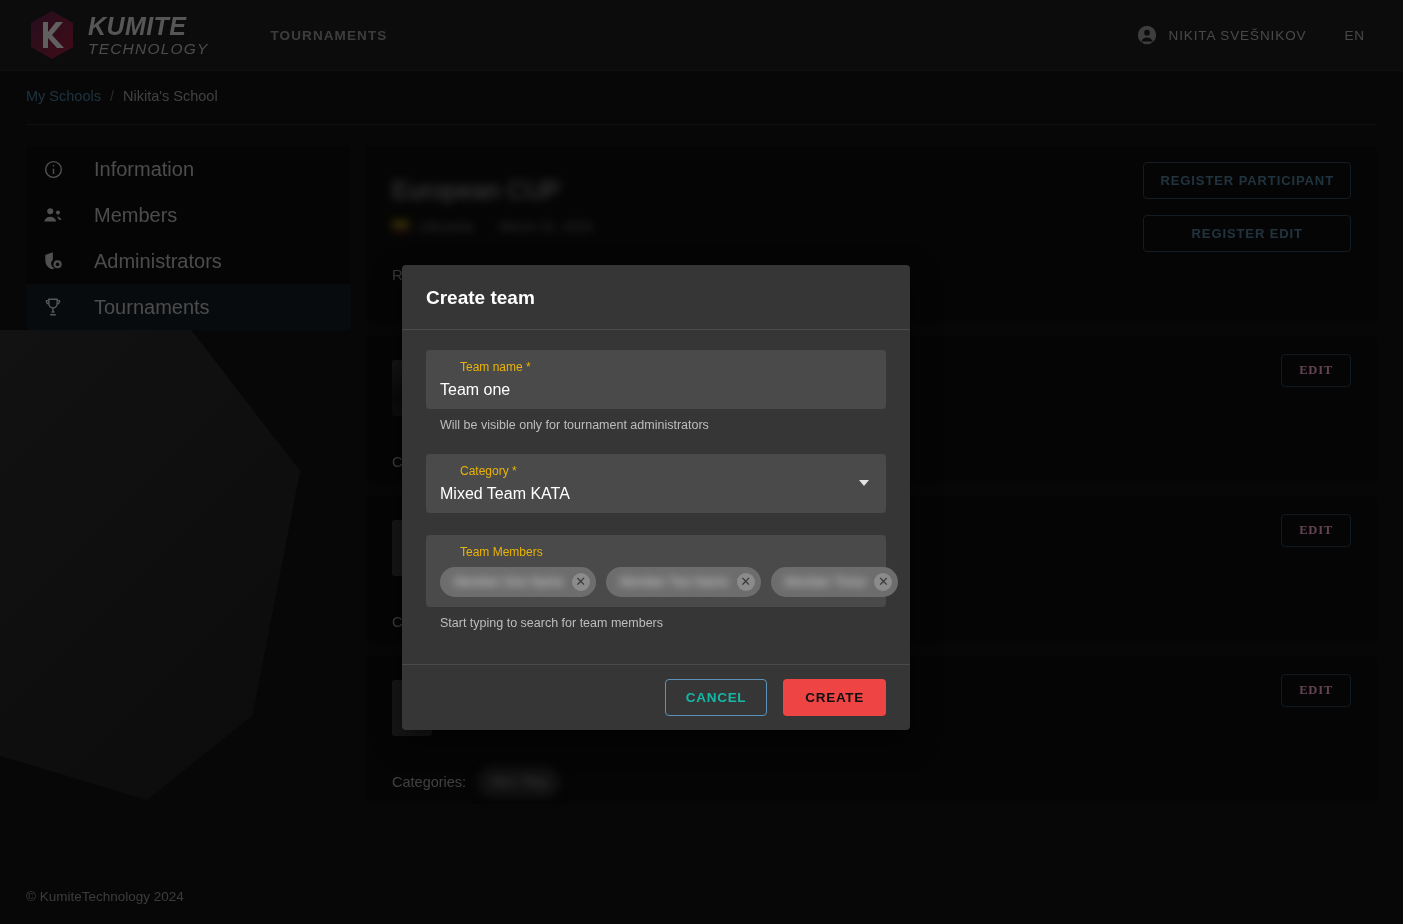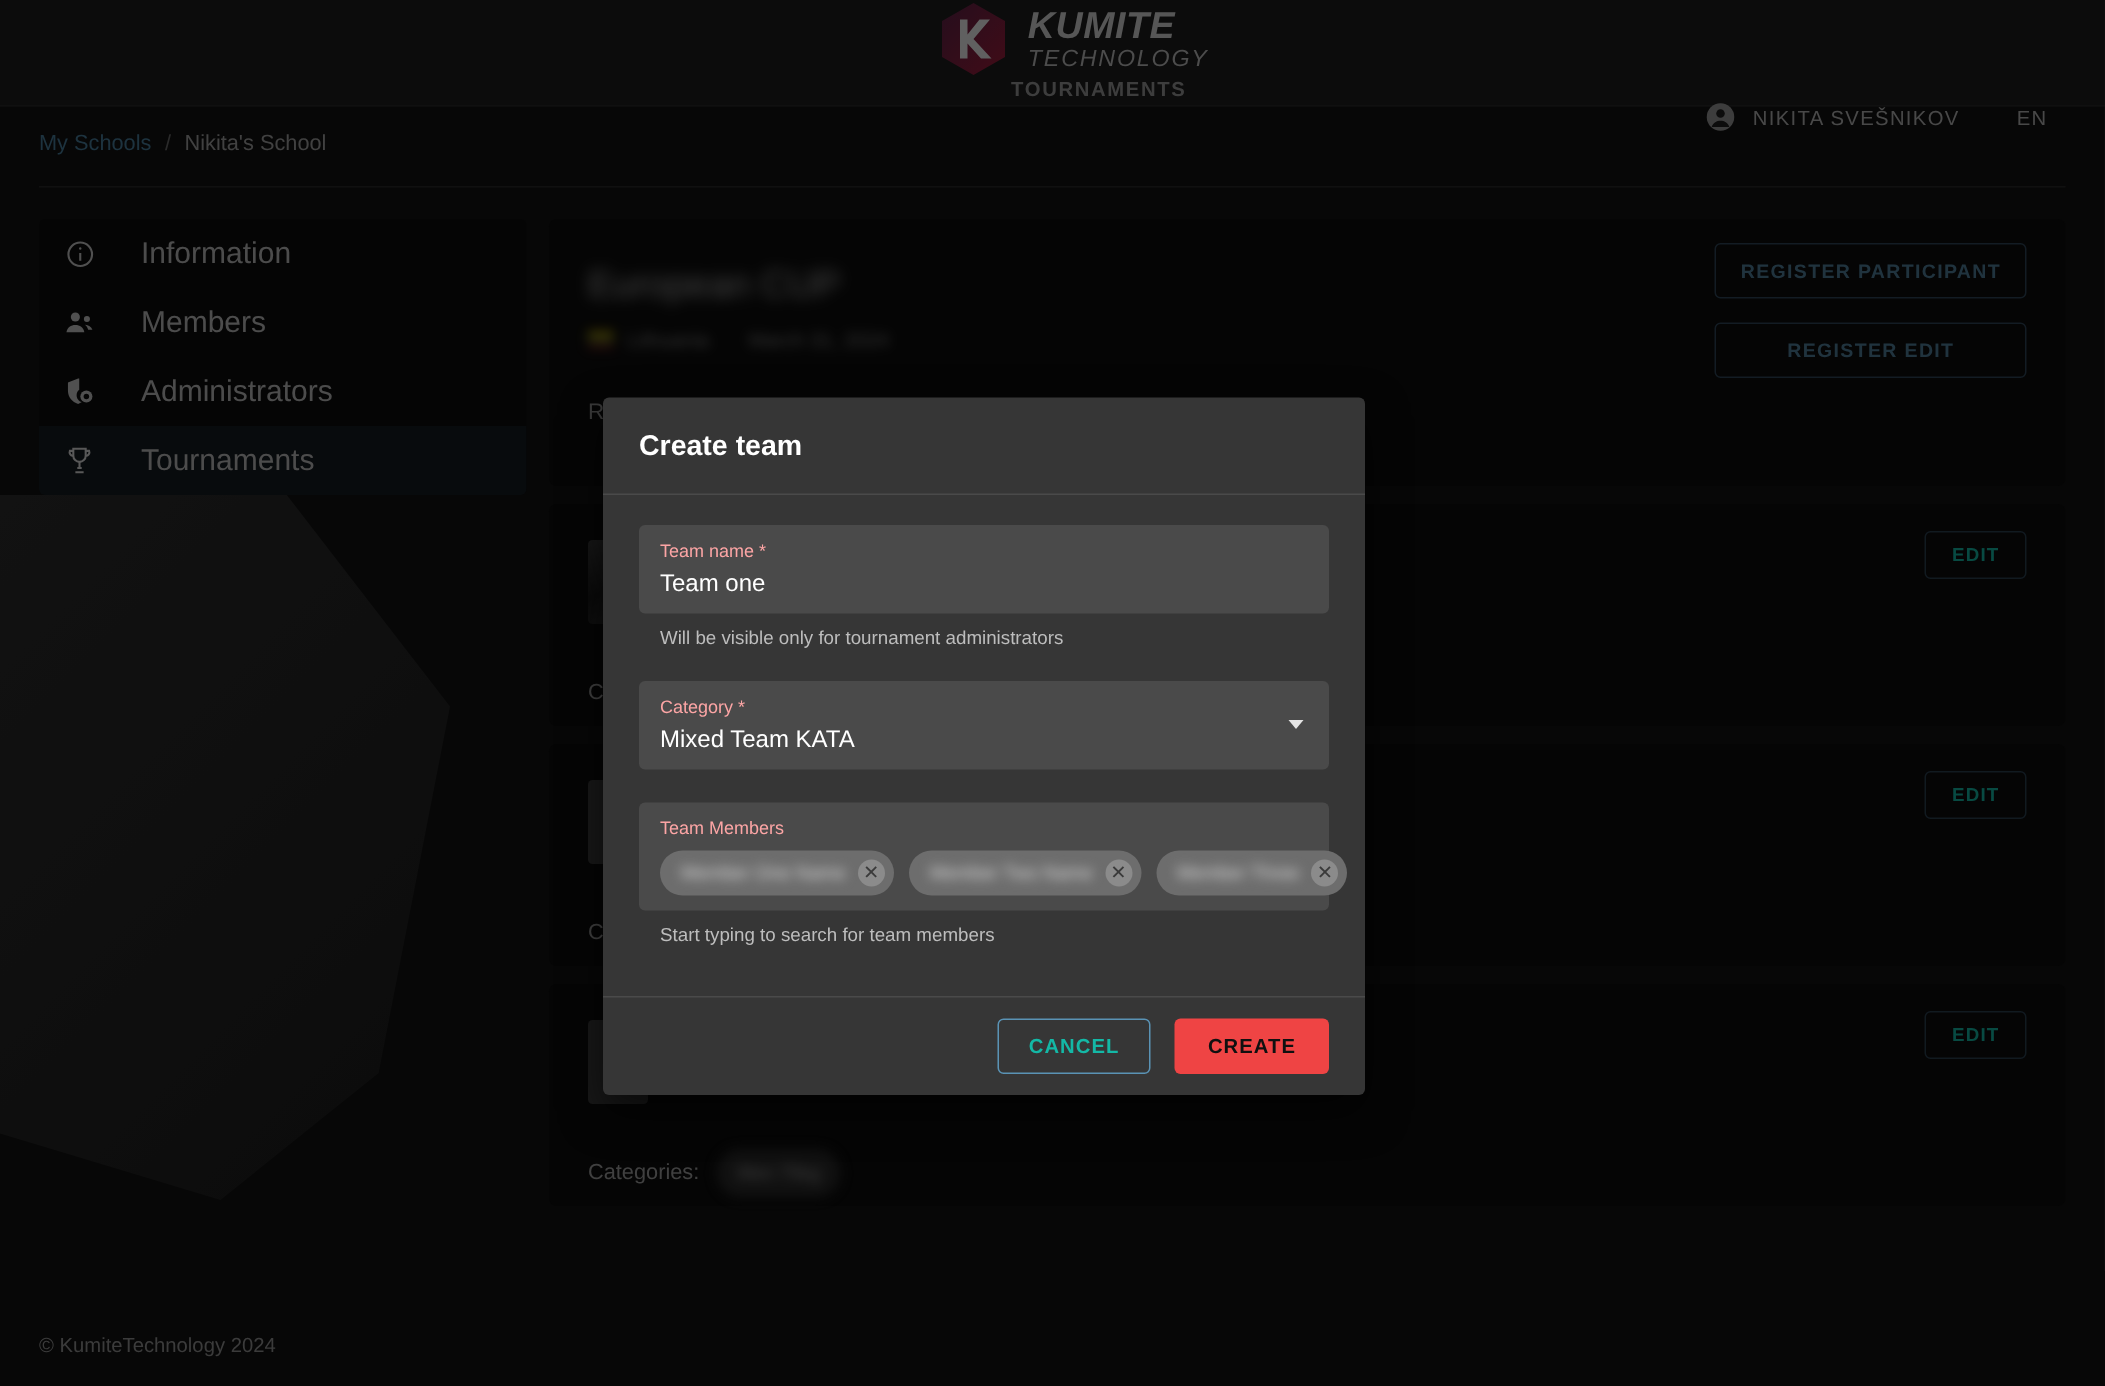--- a/index.html
+++ b/index.html
@@ -17,21 +17,21 @@
     width: 340px; height: 470px;
     background: linear-gradient(135deg, #2e2e2e 0%, #272727 45%, #1d1d1d 100%);
     clip-path: polygon(0% 0%, 68% 0%, 100% 30%, 86% 82%, 55% 100%, 0% 88%);
     pointer-events: none; z-index: 0;
   }
 
   
   .header {
     position: absolute; left: 0; top: 0; width: 1403px; height: 71px;
     background: #1e1e1e; border-bottom: 1px solid #2a2a2a;
-    display: flex; align-items: center; z-index: 5; flex-direction: column;
+    display: flex; align-items: center; z-index: 5;
   }
   .brand { display: flex; align-items: center; margin-left: 26px; gap: 10px; }
   .logo-hex { width: 52px; height: 52px; flex: 0 0 52px; }
   .brand-words { display: flex; flex-direction: column; line-height: 1; }
   .brand-top {
     font-size: 25px; font-weight: bold; font-style: italic;
     color: #d6d6d6; letter-spacing: 0.4px;
   }
   .brand-bottom {
     font-size: 15.5px; font-style: italic; color: #bdbdbd;
@@ -130,24 +130,24 @@
     display: flex; align-items: center; gap: 12px; margin-top: 30px;
   }
   .cat-label { font-size: 14.5px; color: #a0a0a0; }
   .cat-chip {
     height: 32px; min-width: 82px; border-radius: 16px; background: #2b2b2b;
     filter: blur(4px); display: flex; align-items: center; justify-content: center;
     font-size: 12.5px; color: #9a9a9a;
   }
   .edit-btn {
     position: absolute; right: 26px; top: 18px;
-    border: 1px solid #2c4152; background: transparent; color: #14b8a6;
+    border: 1px solid #2c4152; background: transparent; color: #f9a8d4;
     font-size: 12.5px; font-weight: bold; letter-spacing: .8px;
     padding: 8px 17px; border-radius: 4px; cursor: pointer;
-    font-family: Liberation Sans, sans-serif;
+    font-family: Liberation Serif, serif;
   }
 
   
   .footer {
     position: absolute; left: 26px; top: 889px;
     font-size: 13.5px; color: #949494; z-index: 2;
   }
 
   
   .scrim {
@@ -161,21 +161,21 @@
   .modal-head {
     padding: 22px 24px 20px 24px; border-bottom: 1px solid #4a4a4a;
   }
   .modal-title { font-size: 19px; color: #ffffff; font-weight: bold; }
   .modal-body { padding: 20px 24px 12px 24px; }
 
   .field {
     background: #4a4a4a; border-radius: 4px; padding: 10px 14px 10px 14px;
     position: relative; cursor: text;
   }
-  .field-label { font-size: 12px; color: #fca5a5; }
+  .field-label { font-size: 12px; color: #eab308; margin-left: 20px; }
   .field-value { font-size: 16px; color: #ffffff; margin-top: 7px; }
   .field-hint { font-size: 12.5px; color: #bdbdbd; margin: 9px 0 0 14px; }
   .field-block { margin-bottom: 22px; }
   .caret {
     position: absolute; right: 17px; top: 26px;
     width: 0; height: 0; border-left: 5px solid transparent;
     border-right: 5px solid transparent; border-top: 6px solid #e4e4e4;
   }
   .chips { display: flex; gap: 10px; margin-top: 8px; }
   .chip {

